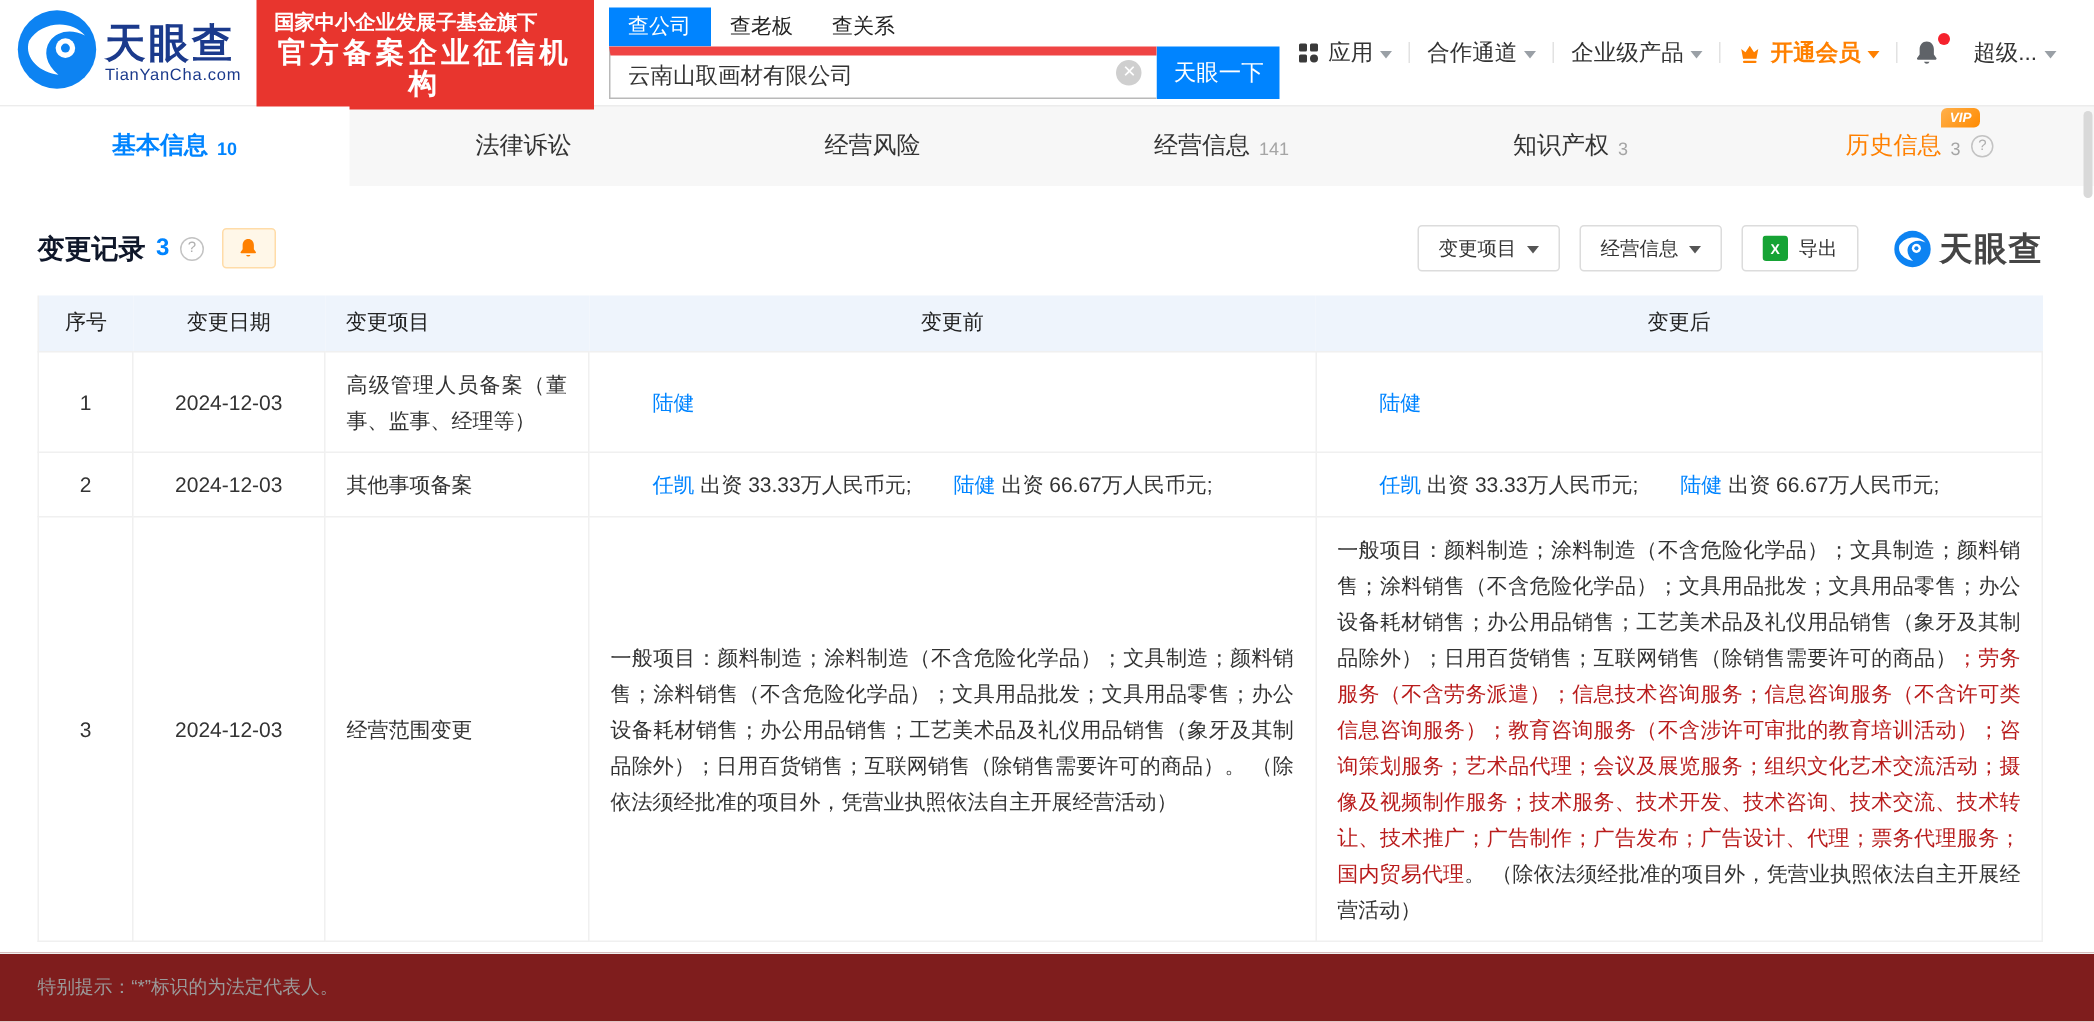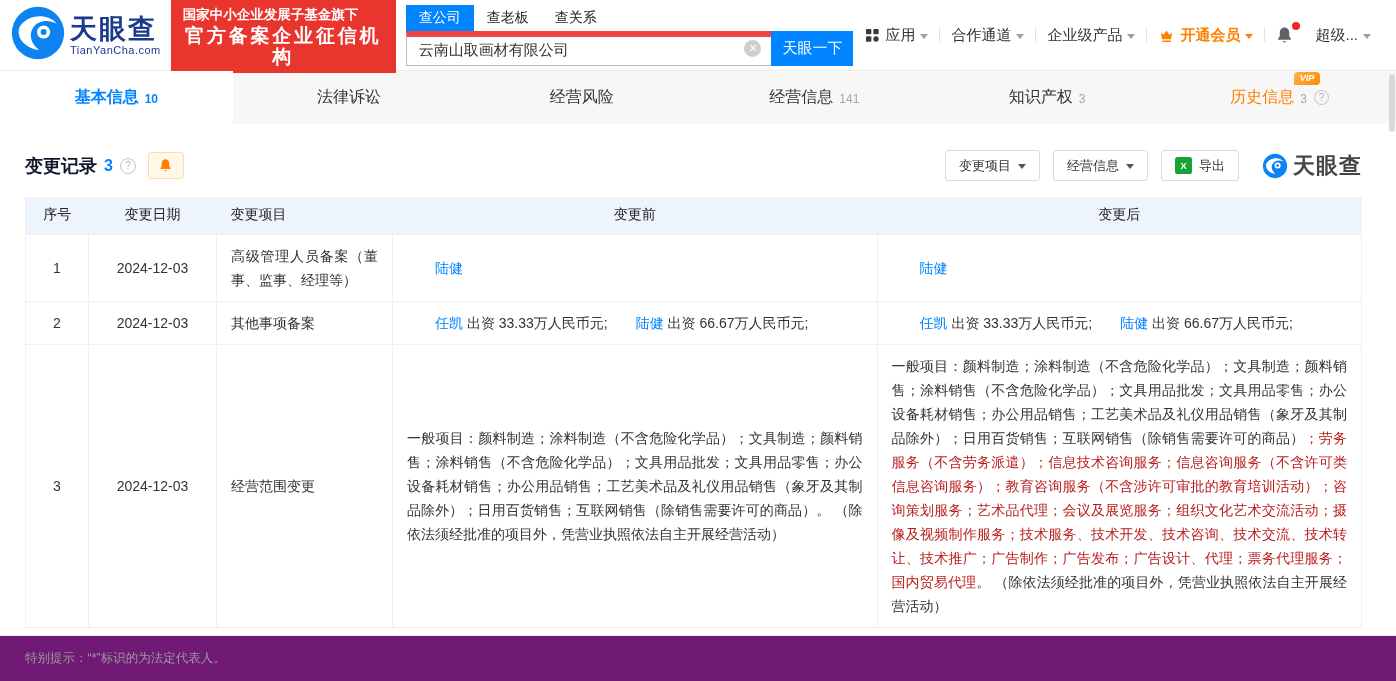--- a/index.html
+++ b/index.html
@@ -85,21 +85,21 @@
   th.l { text-align:left; }
   td { border:1px solid #f0f0f0; font-size:14px; color:#333; padding:9px 14px; line-height:24px;
     vertical-align:middle; text-align:justify; word-break:break-all; }
   td.c { text-align:center; }
   tr { background:#fff; }
   .lnk { color:#0084ff; cursor:pointer;margin-left:28px; }
   .red { color:#b91c1c; }
   table, td:first-child { border-left:1px solid #f0f0f0; }
 
   
-  .footer { margin-top:7px; height:46px; background:#701a75; border-top:1px solid #f0f0f0;
+  .footer { margin-top:7px; height:46px; background:#7f1d1d; border-top:1px solid #f0f0f0;
     display:flex; align-items:center; padding-left:25px; font-size:12.5px; color:#9b9b9b; }
 
   .scrollbar-thumb { position:absolute; right:1px; top:74px; width:6px; height:58px;
     background:#d9d9d9; border-radius:3px; }
 </style>
 </head>
 <body>
 
 <div class="header">
   <div class="logo">

